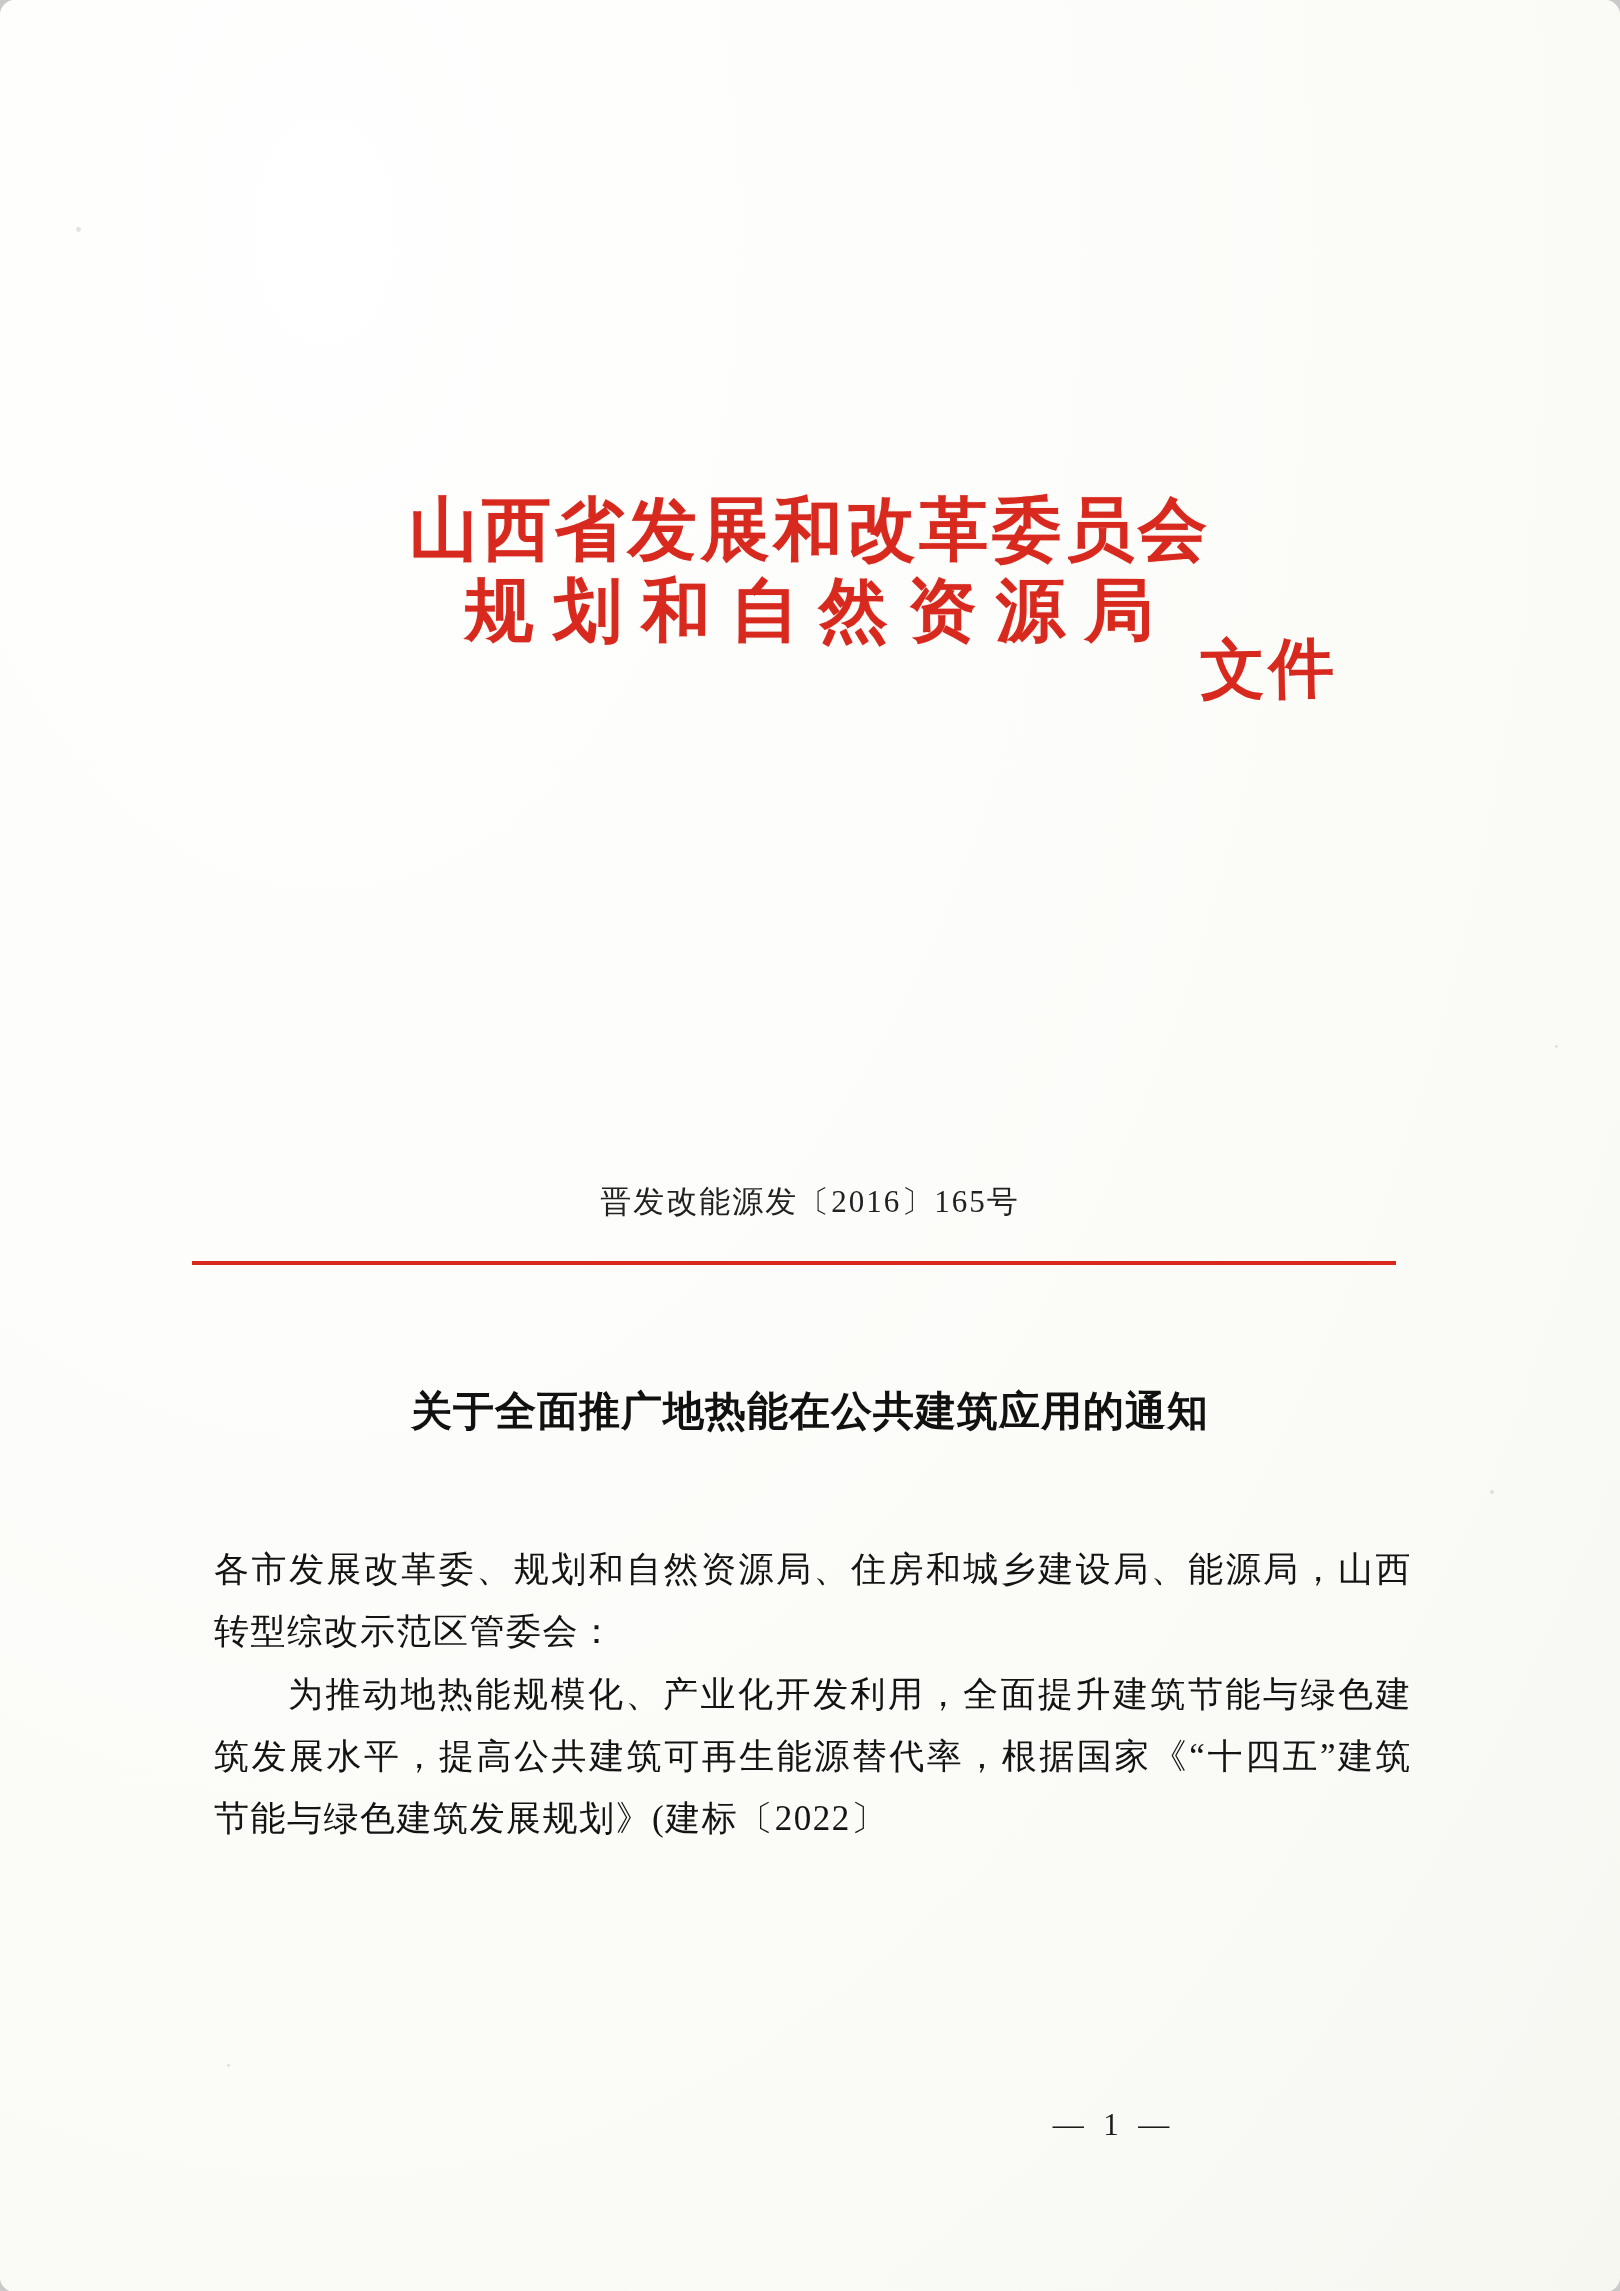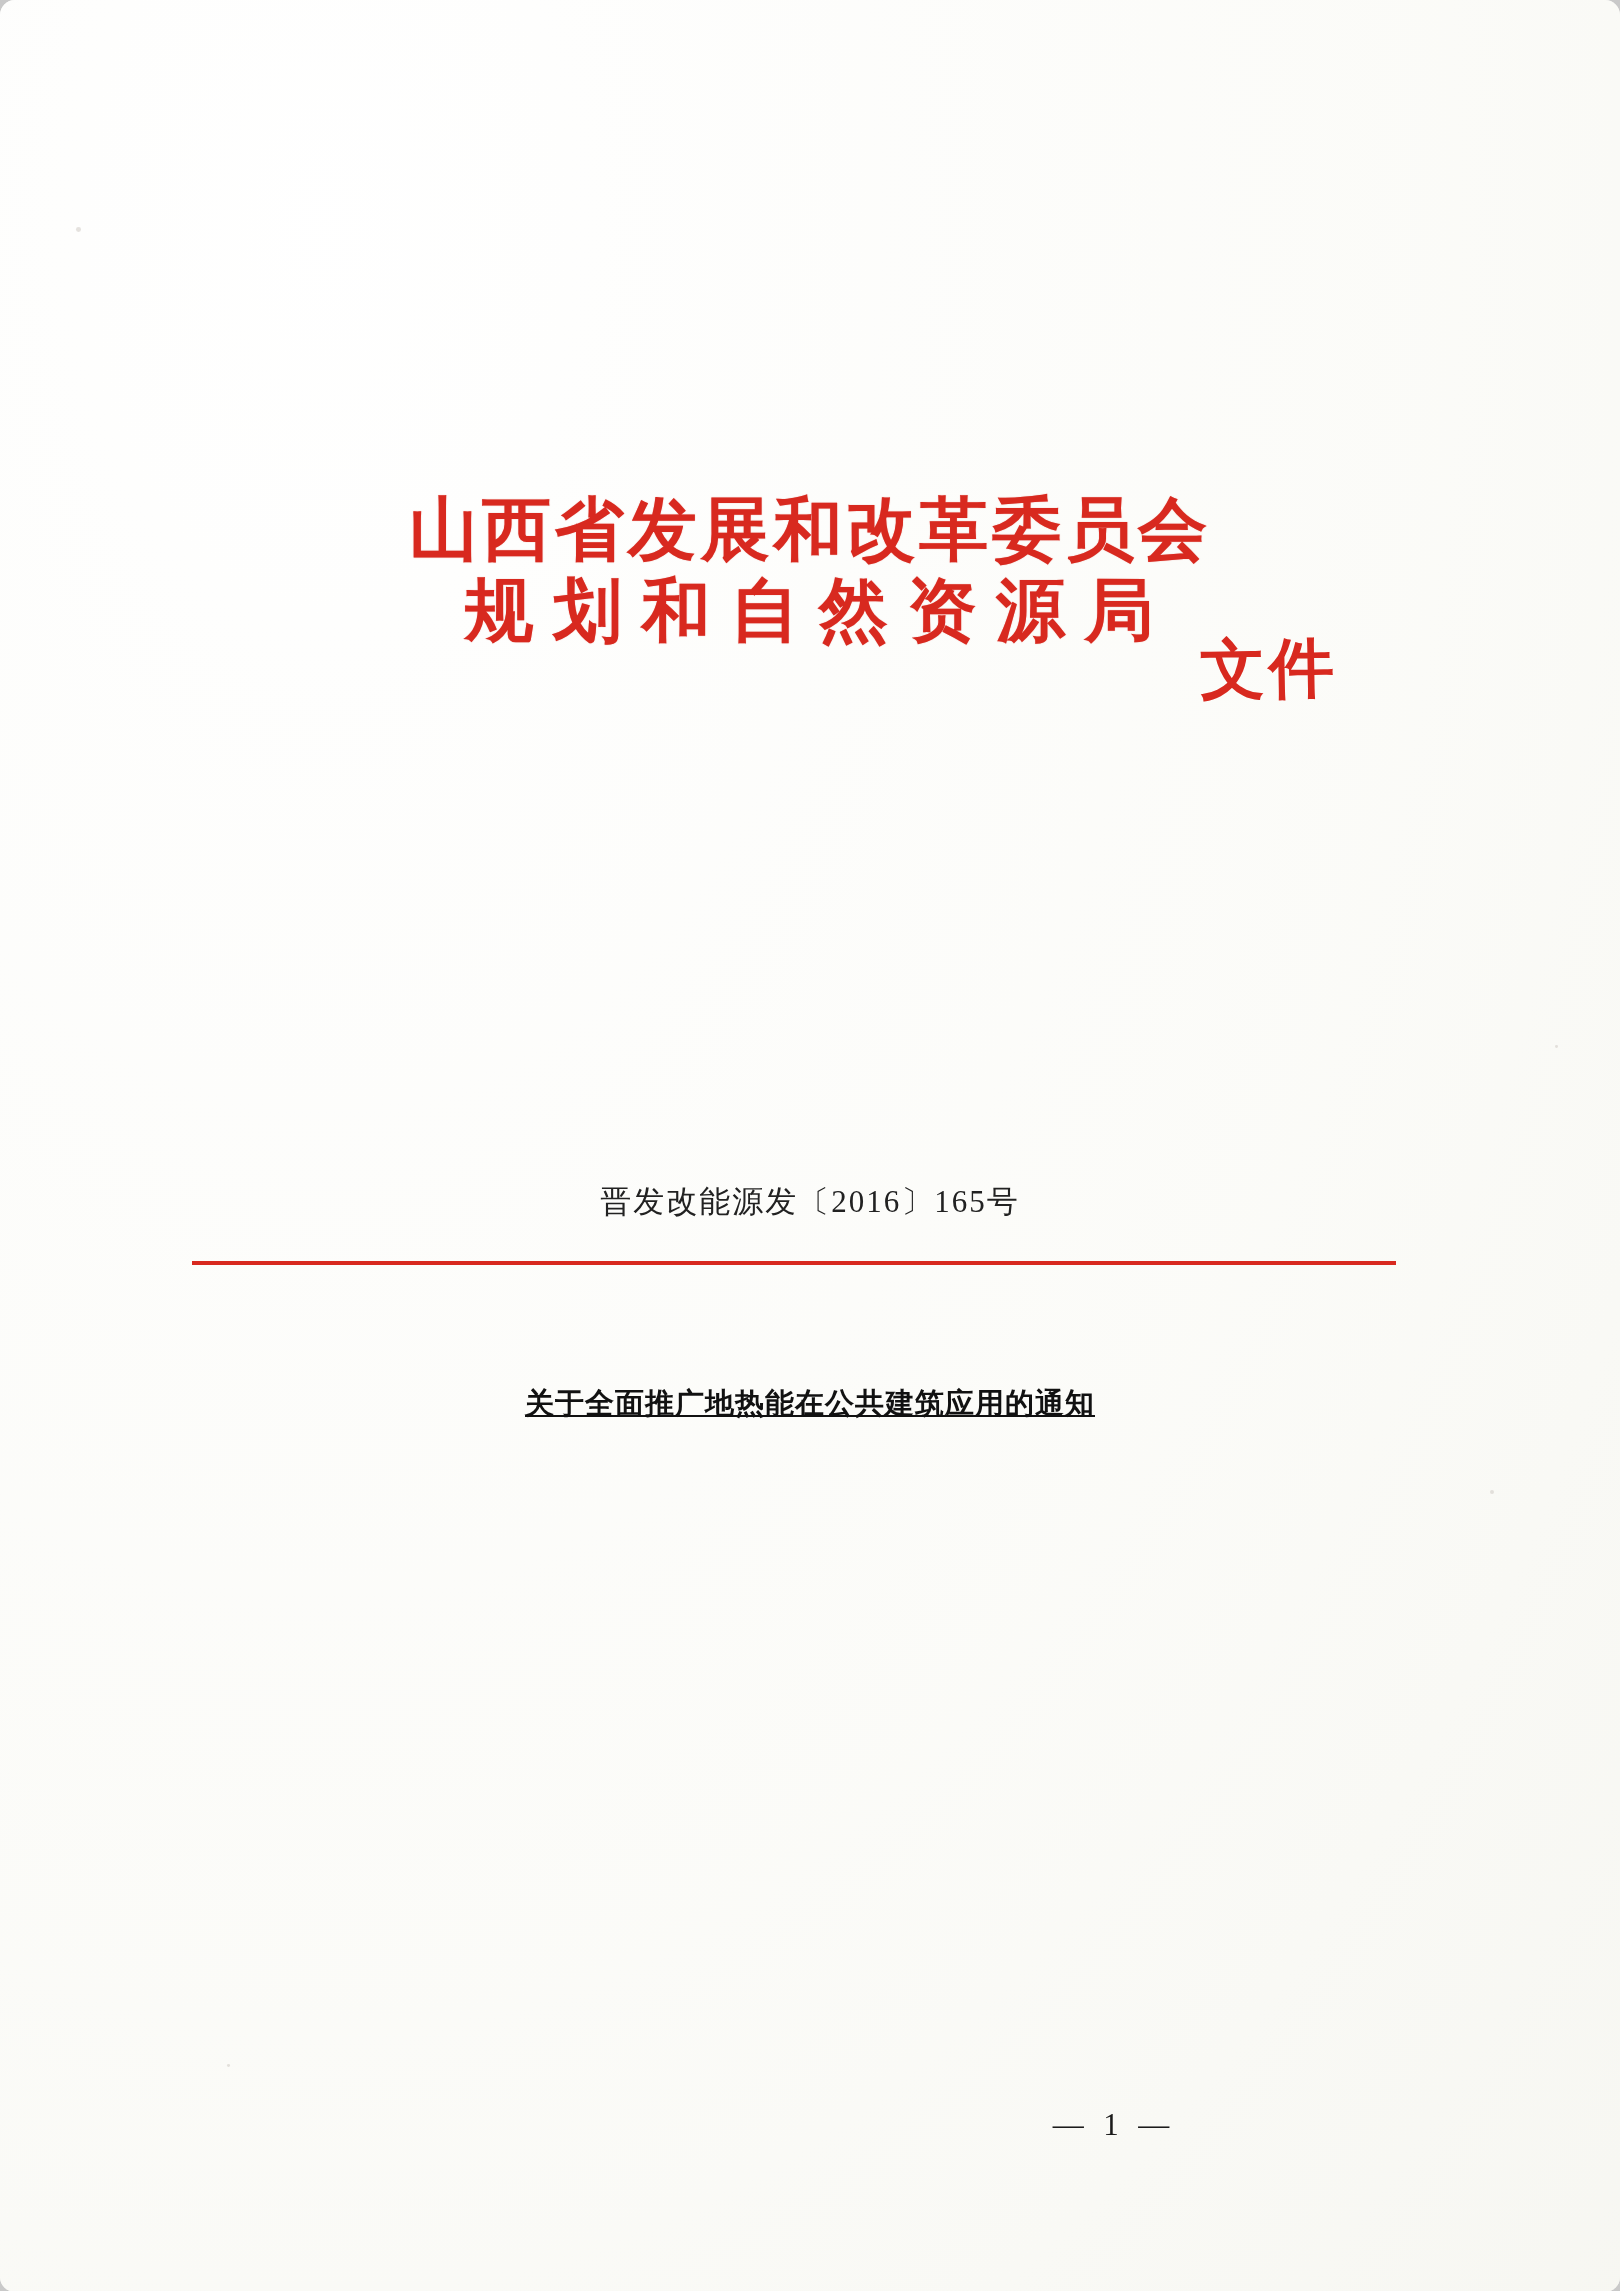--- a/index.html
+++ b/index.html
@@ -93,25 +93,24 @@
     background: #d8291f;
   }
 
   
   .doc-title {
     position: absolute;
     left: 0;
     right: 0;
     top: 1384px;
     text-align: center;
-    font-size: 29px;
+    font-size: 41px;
     font-weight: 700;
     letter-spacing: 1px;
     color: #111;
-    text-decoration: underline;
   }
 
   .body-text {
     position: absolute;
     left: 214px;
     width: 1198px;
     top: 1539px;
     font-size: 35px;
     line-height: 1.78;
     letter-spacing: 1.5px;
@@ -150,16 +149,20 @@
       <p class="lh-line lh-2">规划和自然资源局</p>
       <span class="lh-wenjian">文件</span>
     </div>
   </div>
 
   <div class="doc-number">晋发改能源发〔2016〕165号</div>
   <div class="red-rule"></div>
 
   <div class="doc-title">关于全面推广地热能在公共建筑应用的通知</div>
 
+  <div class="body-text">
+    <p>各市发展改革委、规划和自然资源局、住房和城乡建设局、能源局，山西转型综改示范区管委会：</p>
+    <p class="indent">为推动地热能规模化、产业化开发利用，全面提升建筑节能与绿色建筑发展水平，提高公共建筑可再生能源替代率，根据国家《“十四五”建筑节能与绿色建筑发展规划》(建标〔2022〕</p>
+  </div>
 
   <div class="page-number">— 1 —</div>
 </div>
 
 
 </body></html>

